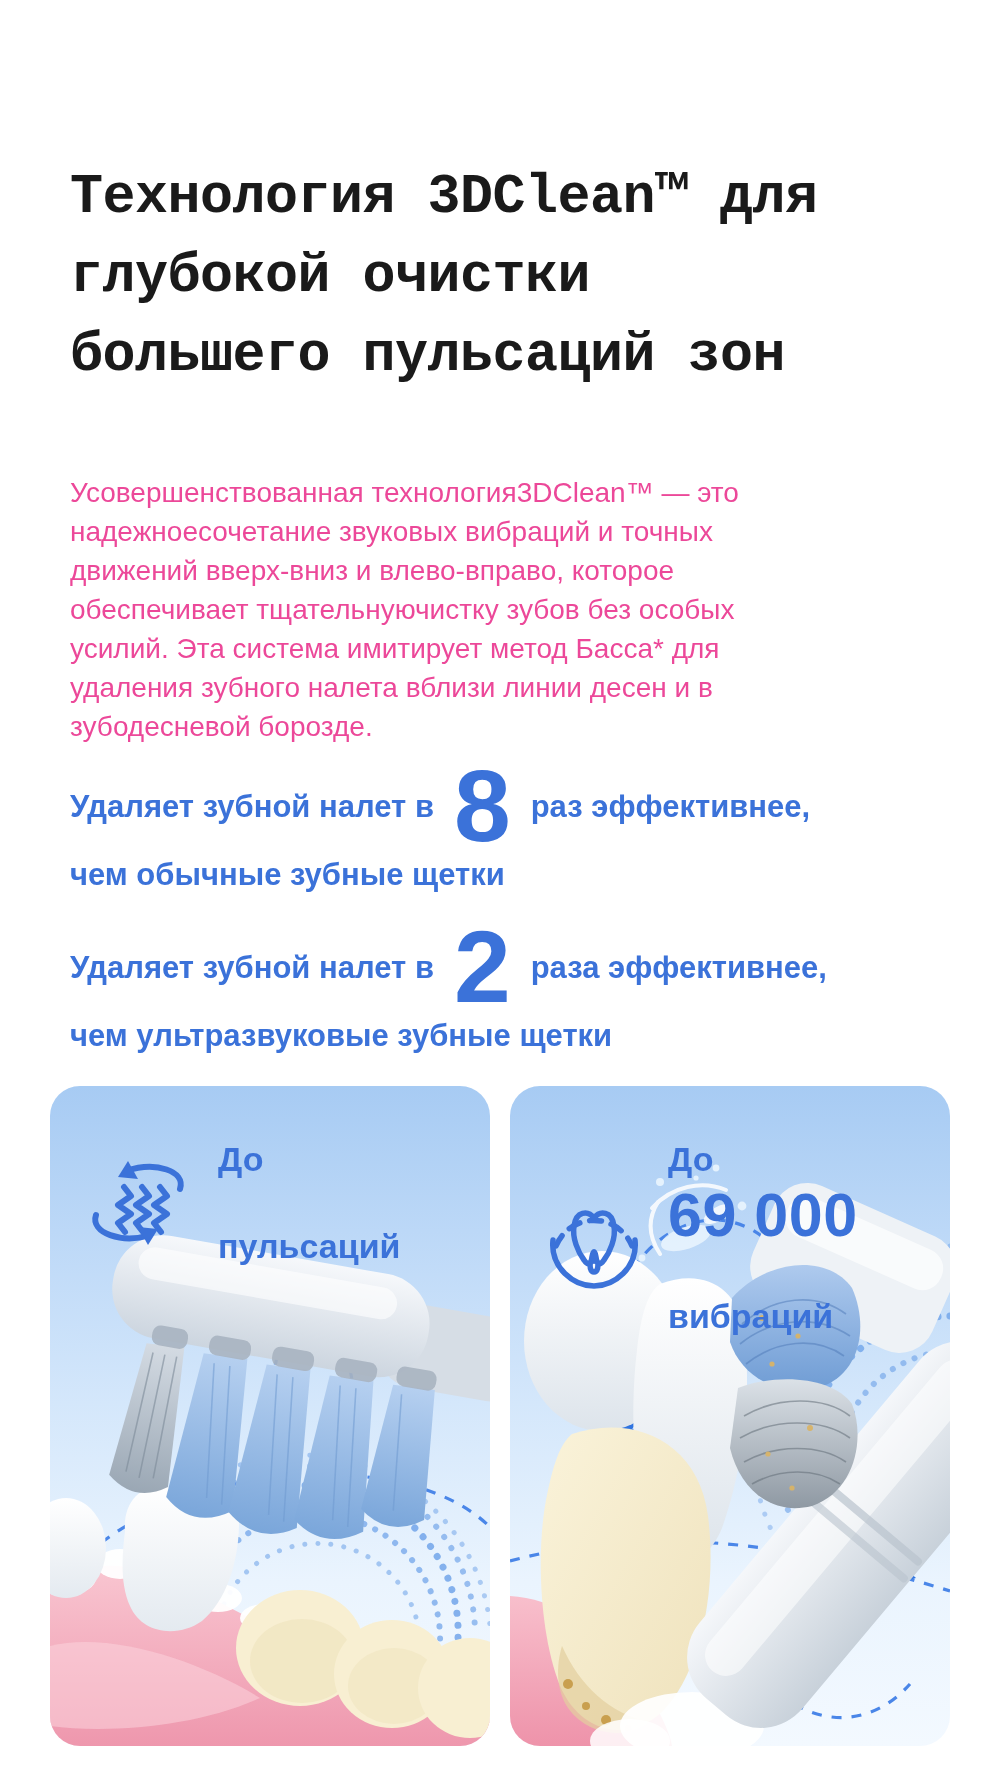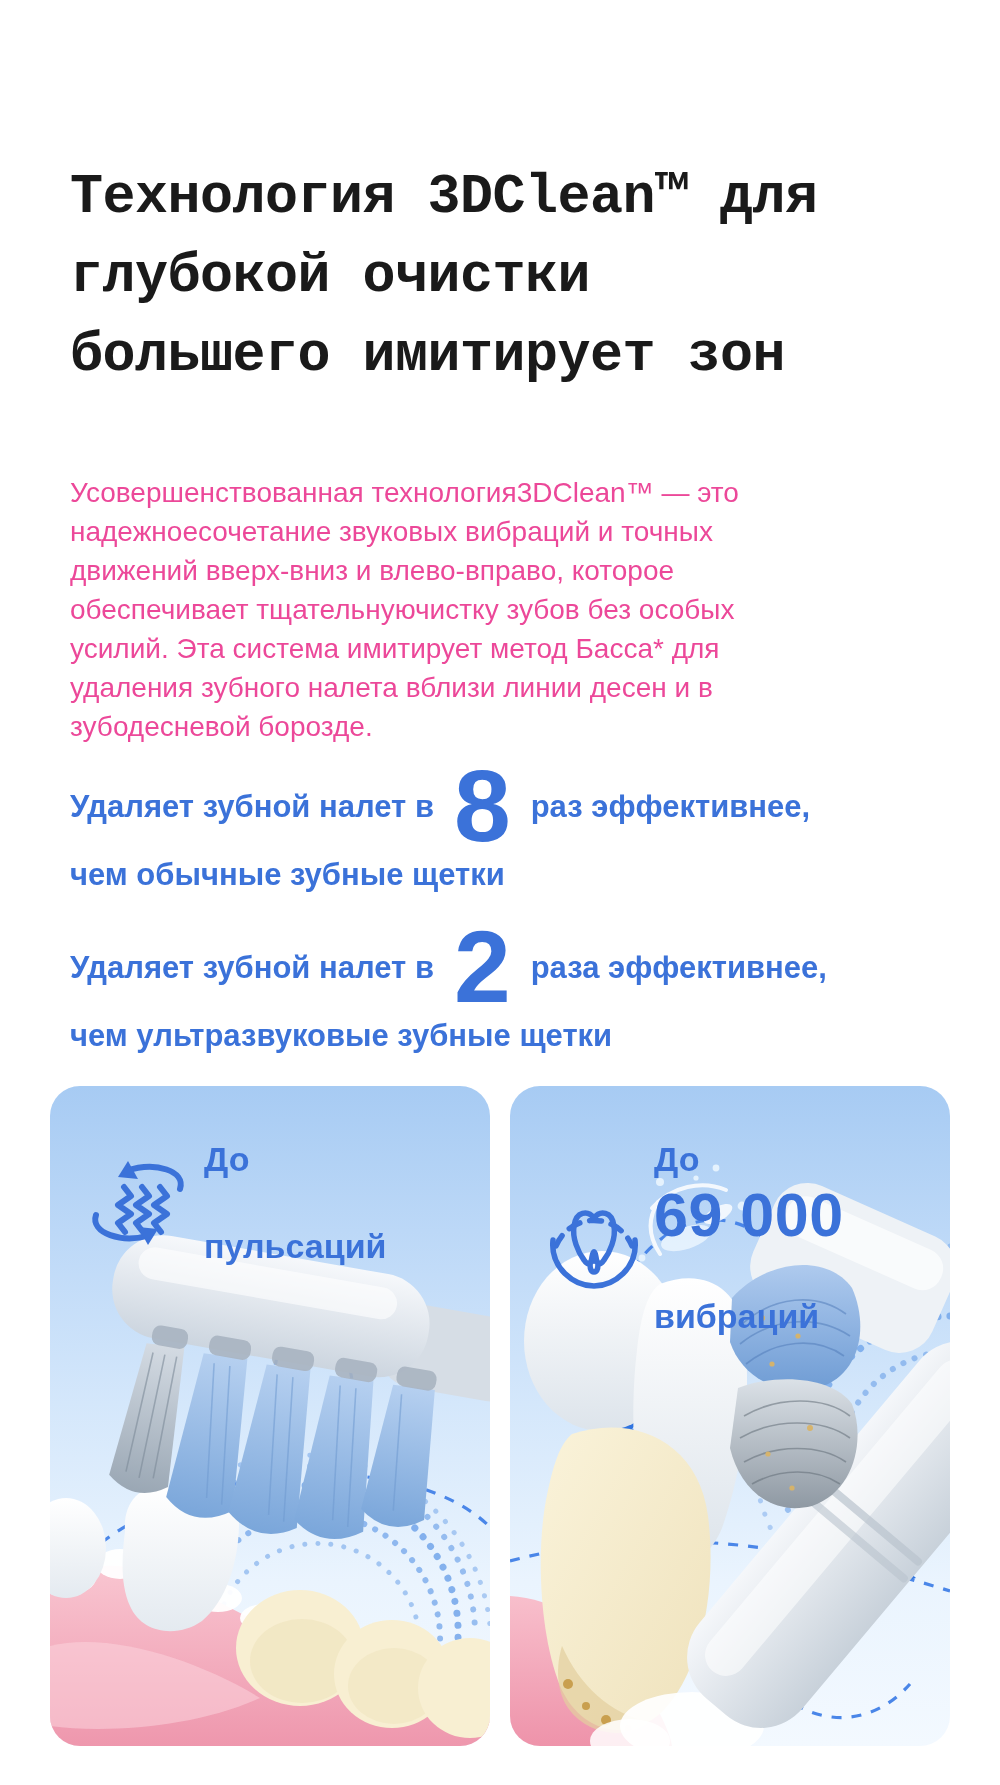--- a/index.html
+++ b/index.html
@@ -17,36 +17,36 @@
   .stat{margin:16px 0 0 70px;color:#3b72d9;font-weight:700;}
   .stat .line1{display:flex;align-items:center;font-size:31px;}
   .stat .bignum{font-size:102px;line-height:0.88;font-weight:700;margin:0 20px;}
   .stat .line2{font-size:31px;margin-top:5px;}
   .stat + .stat{margin-top:30px;}
 
   .cards{display:flex;gap:20px;margin:32px 50px 0 50px;height:660px;}
   .card{position:relative;flex:1;border-radius:30px;overflow:hidden;
         background:linear-gradient(180deg,#a7cbf3 0%,#bcd8f7 22%,#d4e7fb 48%,#eaf4fe 75%,#f3f9ff 100%);}
   .card-head{position:absolute;top:52px;left:30px;right:14px;z-index:2;
-        display:flex;align-items:center;gap:6px;color:#3b72d9;}
+        display:flex;align-items:center;gap:20px;color:#3b72d9;}
   .card-icon{flex:0 0 auto;}
   .card-text .pre{font-size:34px;font-weight:700;line-height:1.25;}
   .card-text .value{font-size:61px;font-weight:700;line-height:1.15;letter-spacing:0.5px;}
   .card-text .label{font-size:34px;font-weight:700;line-height:1.25;margin-top:45px;}
   svg.illus{position:absolute;inset:0;width:100%;height:100%;z-index:1;}
 </style>
 </head>
 <body>
 
 <div class="page">
 
   <h1 class="title">
     <span>Технология 3DClean™ для</span>
     <span>глубокой очистки</span>
-    <span>большего имитирует зон</span>
+    <span>большего пульсаций зон</span>
   </h1>
 
   <p class="intro">Усовершенствованная технология3DClean™ — это надежноесочетание звуковых вибраций и точных движений вверх-вниз и влево-вправо, которое обеспечивает тщательнуючистку зубов без особых усилий. Эта система имитирует метод Басса* для удаления зубного налета вблизи линии десен и в зубодесневой борозде.</p>
 
   <div class="stat">
     <div class="line1">
       <span>Удаляет зубной налет в</span>
       <span class="bignum">8</span>
       <span>раз эффективнее,</span>
     </div>

